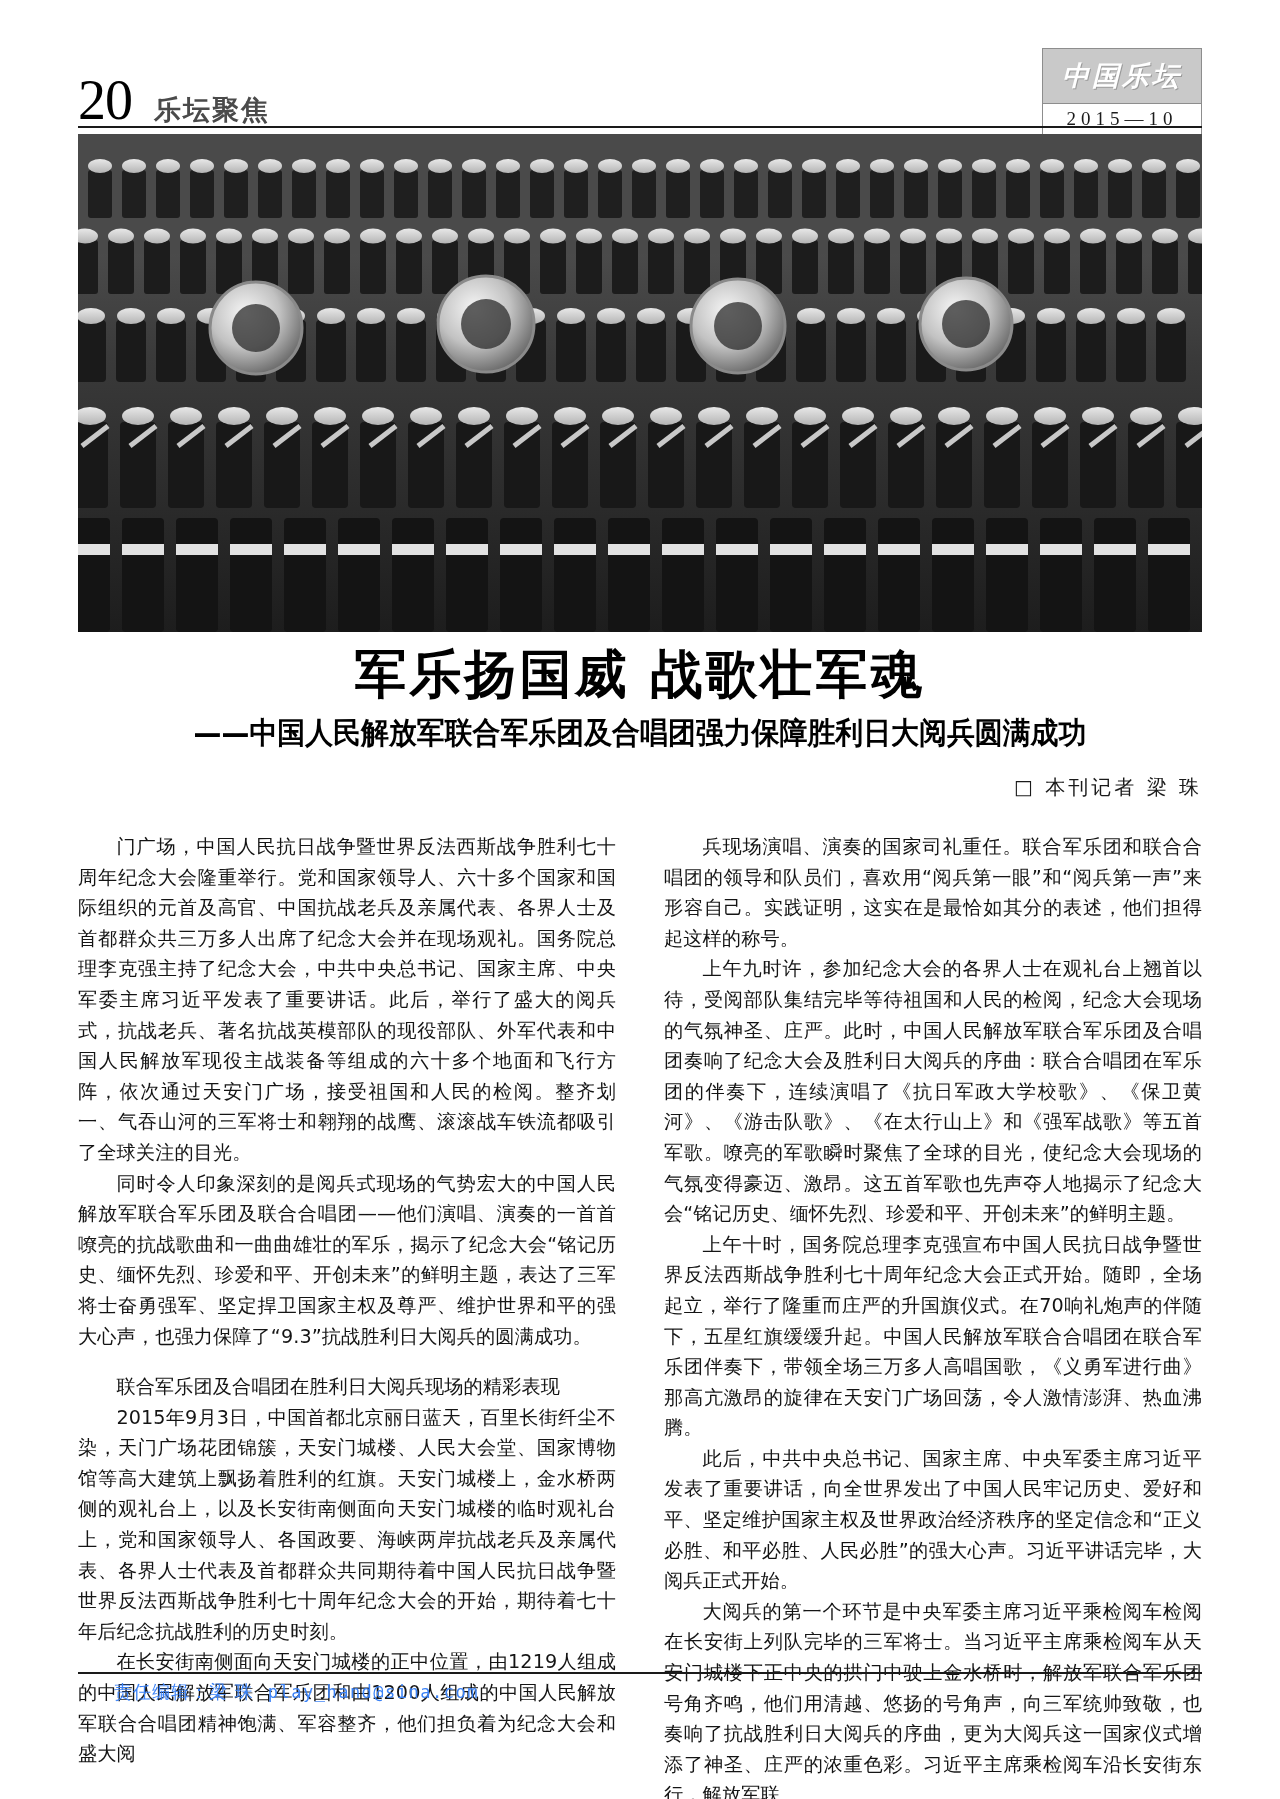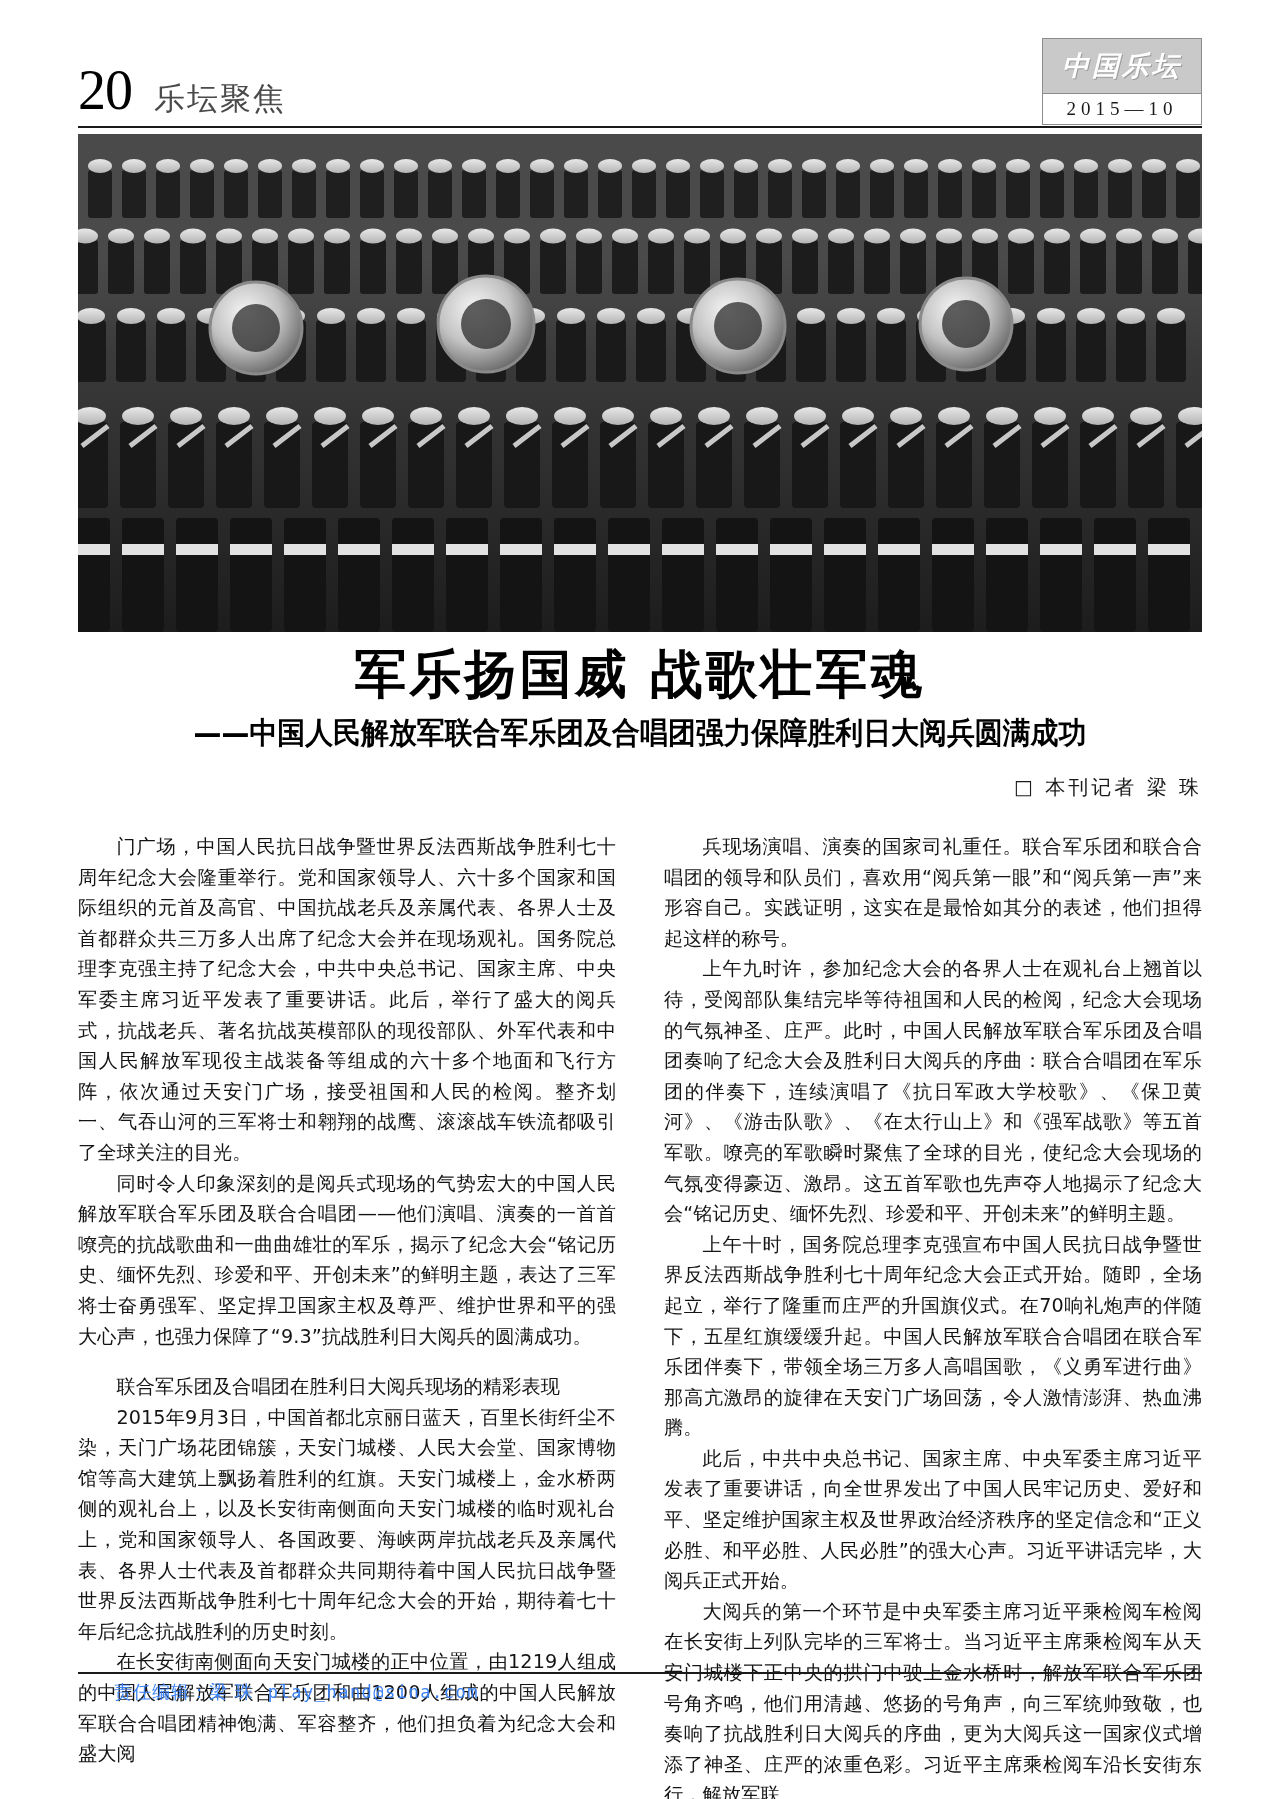--- a/index.html
+++ b/index.html
@@ -20,21 +20,21 @@
     position: relative;
     width: 1280px;
     height: 1799px;
     box-sizing: border-box;
   }
 
   
   .header {
     position: absolute;
     left: 78px;
-    top: 38px;
+    top: 48px;
     width: 1124px;
     height: 86px;
   }
   .header-left {
     position: absolute;
     left: 0;
     bottom: 6px;
     display: flex;
     align-items: baseline;
     gap: 22px;
@@ -42,23 +42,23 @@
   .page-number {
     font-family: "Liberation Serif", serif;
     font-size: 56px;
     line-height: 1;
     font-weight: 400;
     color: #000;
     letter-spacing: -1px;
   }
   .section-title {
     font-family: "DejaVu Sans", "Liberation Sans", sans-serif;
-    font-size: 31px;
+    font-size: 27px;
     line-height: 1;
-    font-weight: 400;
+    font-weight: 700;
     color: #4a4a4a;
     letter-spacing: 2px;
   }
 
   .masthead {
     position: absolute;
     right: 0;
     top: 0;
     width: 158px;
     border: 1.5px solid #8d8d8d;

